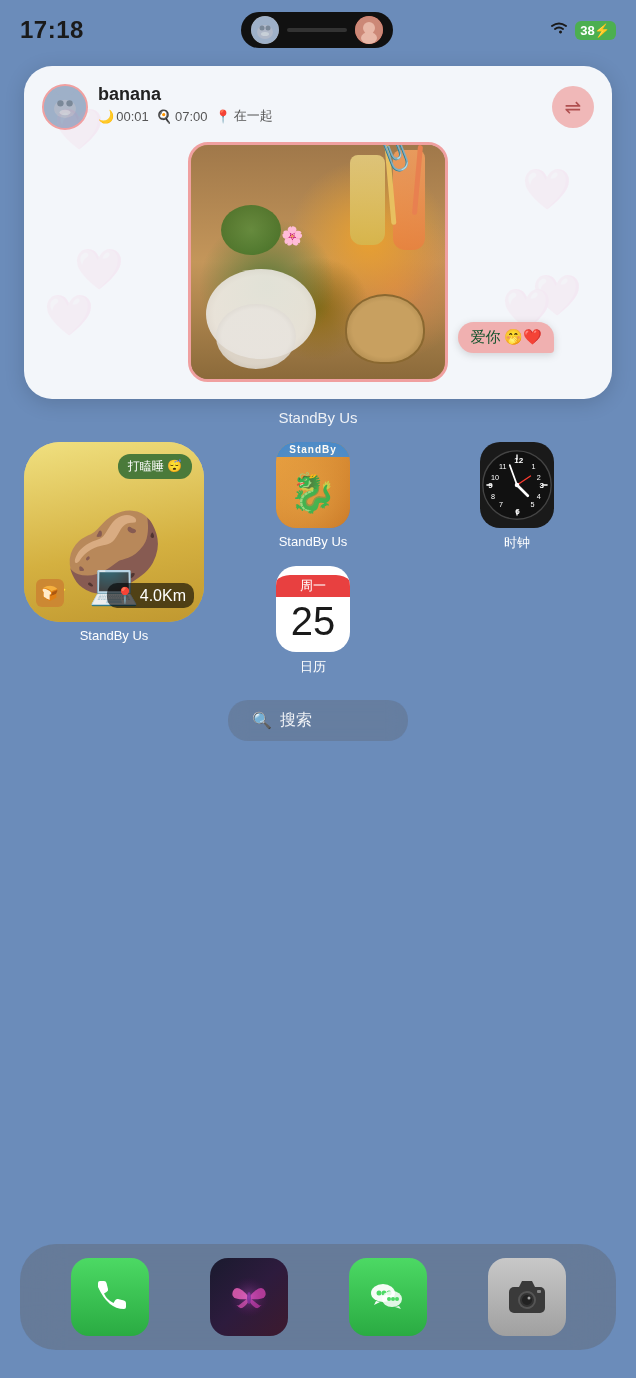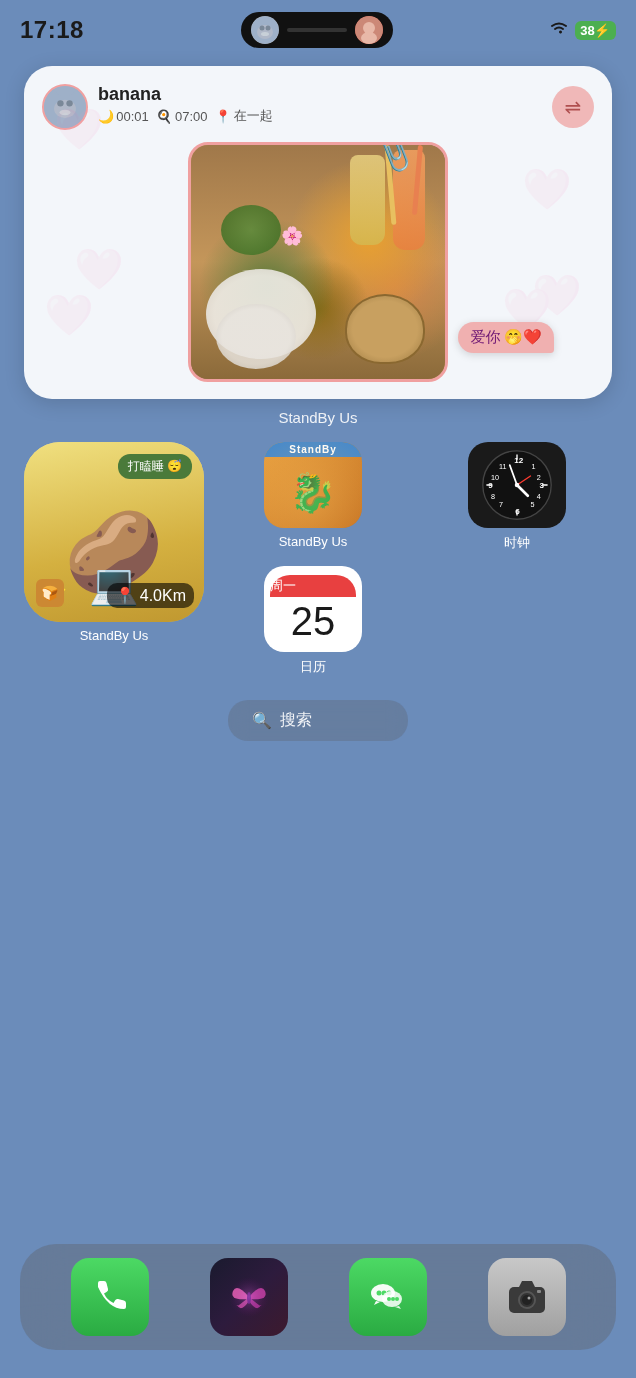--- a/index.html
+++ b/index.html
@@ -215,21 +215,21 @@
     }
 
     .love-bubble {
       position: absolute;
       bottom: 30px;
       right: 10px;
       background: #f0b0b0;
       border-radius: 18px 18px 4px 18px;
       padding: 6px 12px;
       font-size: 15px;
-      color: #701a75;
+      color: #14532d;
       display: flex;
       align-items: center;
       gap: 4px;
       box-shadow: 0 2px 8px rgba(0,0,0,0.15);
     }
 
     .main-text {
       text-align: center;
       font-size: 46px;
       font-weight: 900;
@@ -328,21 +328,21 @@
       gap: 14px;
       flex: 1;
     }
     .app-item {
       display: flex;
       flex-direction: column;
       align-items: center;
       gap: 6px;
     }
     .app-icon-small {
-      width: 98px;
+      width: 74px;
       height: 86px;
       border-radius: 20px;
       overflow: hidden;
       display: flex;
       align-items: center;
       justify-content: center;
     }
     .app-label {
       font-size: 13px;
       color: white;
@@ -652,21 +652,21 @@
             <line x1="40" y1="40" x2="55" y2="30" stroke="#ff3b30" stroke-width="1.5" stroke-linecap="round"></line>
             <circle cx="40" cy="40" r="2.5" fill="white"></circle>
           </svg>
         </div>
         <span class="app-label">时钟</span>
       </div>
 
 
       <div class="app-item">
         <div class="app-icon-small calendar-app" style="display:flex;flex-direction:column;align-items:center;justify-content:center;background:white;">
-          <div style="width:86px;height:22px;background:#e84040;border-radius:20px 20px 0 0;display:flex;align-items:center;justify-content:flex-start;">
+          <div style="width:86px;height:22px;background:#e84040;border-radius:20px 20px 0 0;display:flex;align-items:center;justify-content:center;">
             <span class="cal-weekday" style="color:white;font-size:13px;font-weight:500;">周一</span>
           </div>
           <div class="cal-day" style="font-size:40px;font-weight:300;color:#1a1a1a;line-height:1.1;margin-top:2px;">25</div>
         </div>
         <span class="app-label">日历</span>
       </div>
     </div>
   </div>
 </div>
 

